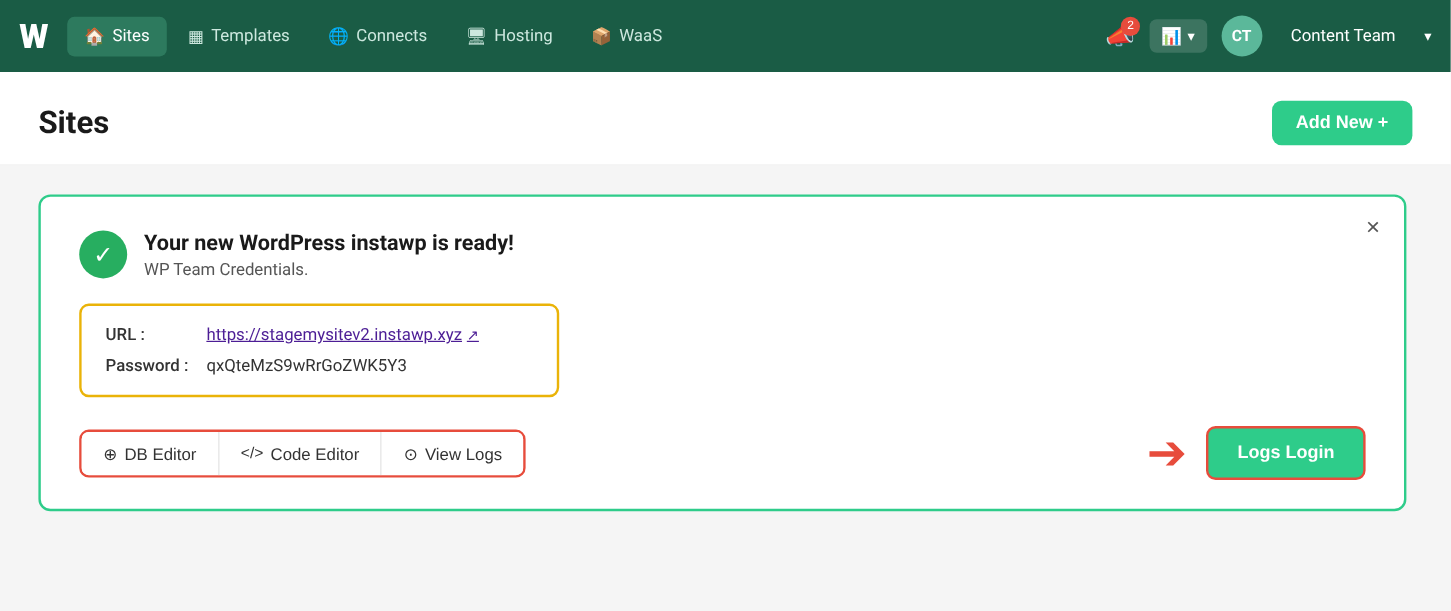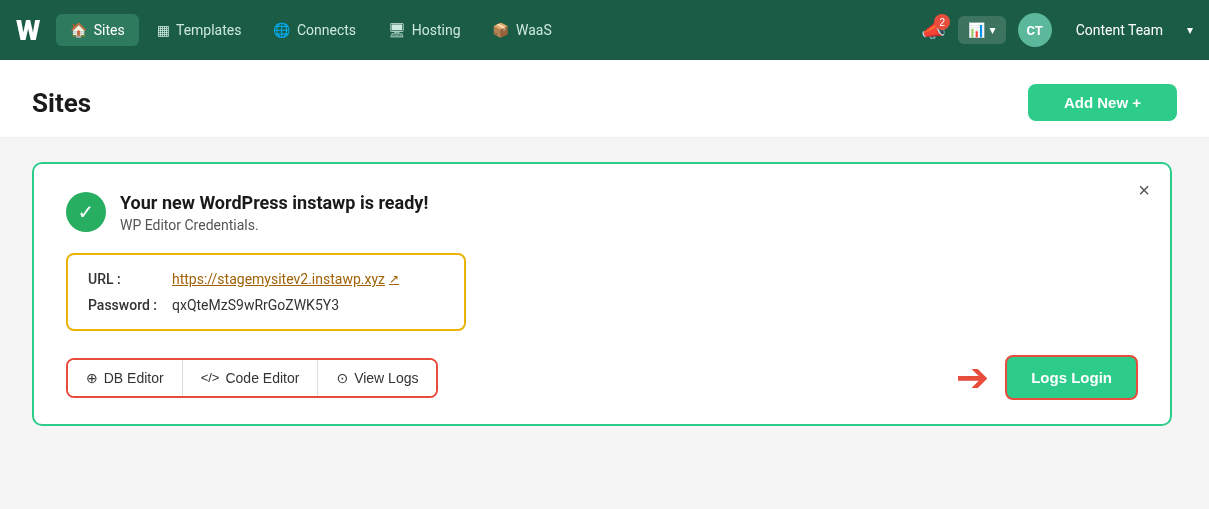--- a/index.html
+++ b/index.html
@@ -110,21 +110,21 @@
     .page-title {
       font-size: 26px;
       font-weight: 700;
       color: #1a1a1a;
     }
     .add-new-btn {
       background: #2ecc8a;
       color: white;
       border: none;
       border-radius: 8px;
-      padding: 10px 36px;
+      padding: 10px 20px;
       font-size: 15px;
       font-weight: 600;
       cursor: pointer;
       display: flex;
       align-items: center;
       gap: 6px;
       text-align: center;
     }
 
     
@@ -194,21 +194,21 @@
       font-size: 14px;
       color: #333;
       margin-bottom: 10px;
       display: flex;
       align-items: center;
       gap: 4px;
     }
     .cred-row:last-child { margin-bottom: 0; }
     .cred-label { font-weight: 500; color: #333; min-width: 80px; }
     .cred-link {
-      color: #a16207;
+      color: #4c1d95;
       text-decoration: underline;
       cursor: pointer;
       display: flex;
       align-items: center;
       gap: 4px;
     }
     .cred-value { color: #333; }
 
     
     .bottom-row {
@@ -315,21 +315,21 @@
 </div>
 
 <div class="card-area">
   <div class="notification-card">
     <button class="close-btn">×</button>
 
     <div class="success-header">
       <div class="success-icon">✓</div>
       <div class="success-text">
         <h3>Your new WordPress instawp is ready!</h3>
-        <p>WP Editor Credentials.</p>
+        <p>WP Team Credentials.</p>
       </div>
     </div>
 
     <div class="credentials-box">
       <div class="cred-row">
         <span class="cred-label">URL :</span>
         <a class="cred-link">
           <span>https://stagemysitev2.instawp.xyz</span>
           <span style="font-size:12px;">↗</span>
         </a>

